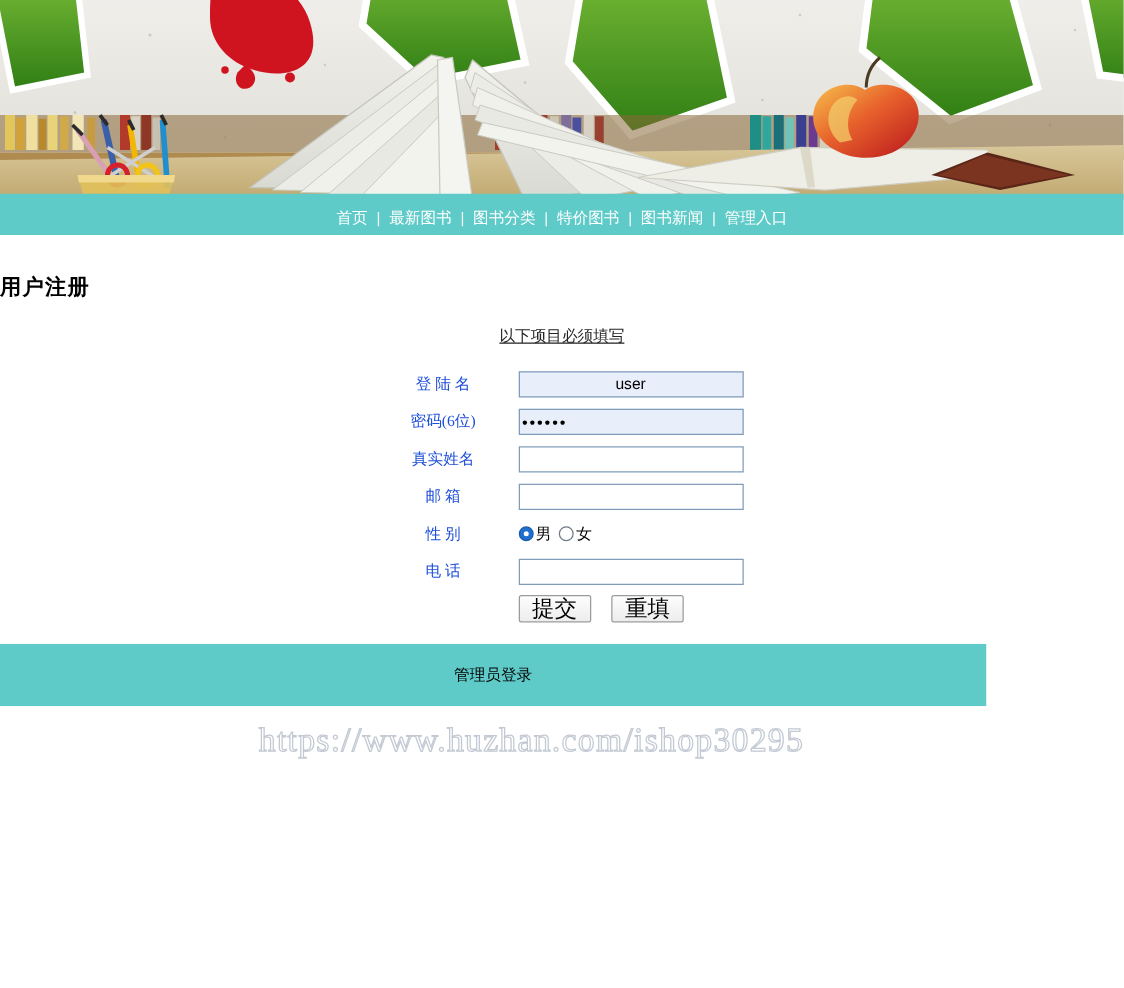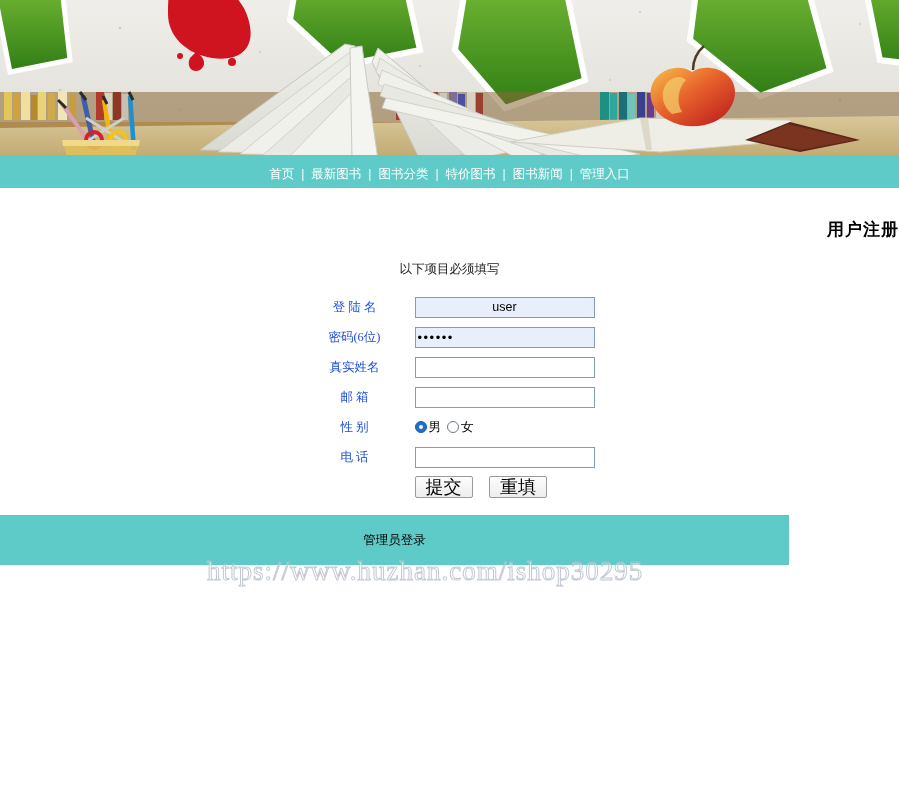--- a/index.html
+++ b/index.html
@@ -58,32 +58,33 @@
   
   .main {
     width: 899px;
     background: #ffffff;
     padding-top: 30px;
     box-sizing: border-box;
     position: relative;
     height: 327px;
   }
   .page-title {
-    text-align: right;
+    text-align: left;
     font-size: 17px;
     font-weight: bold;
     color: #000000;
     letter-spacing: 1px;
     margin: 0 0 20px 0;
   }
   .form-note {
     text-align: center;
     font-size: 12.5px;
     color: #222222;
     margin-bottom: 14px;
+    text-decoration: underline;
   }
 
   table.reg-form {
     margin: 0 auto;
     border-collapse: separate;
     border-spacing: 0;
   }
   table.reg-form td {
     padding: 0;
     height: 30px;
@@ -202,21 +203,21 @@
     font-size: 12.5px;
     color: #000000;
     text-decoration: none;
     cursor: pointer;
   }
 
   
   .watermark {
     position: absolute;
     left: 207px;
-    top: 368px;
+    top: 389px;
     font-family: "Liberation Serif", "DejaVu Serif", serif;
     font-size: 27px;
     letter-spacing: 1px;
     color: rgba(255,255,255,0.0);
     -webkit-text-stroke: 1px #b9c0cc;
     text-shadow: 0 1px 0 rgba(255,255,255,0.7);
     white-space: nowrap;
     pointer-events: none;
     z-index: 50;
     opacity: .85;

